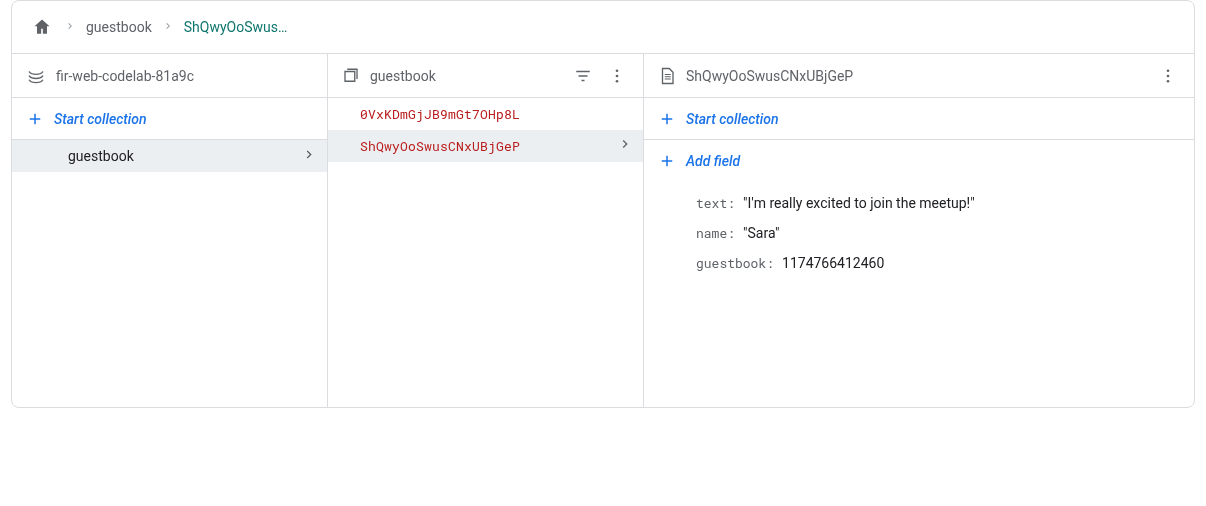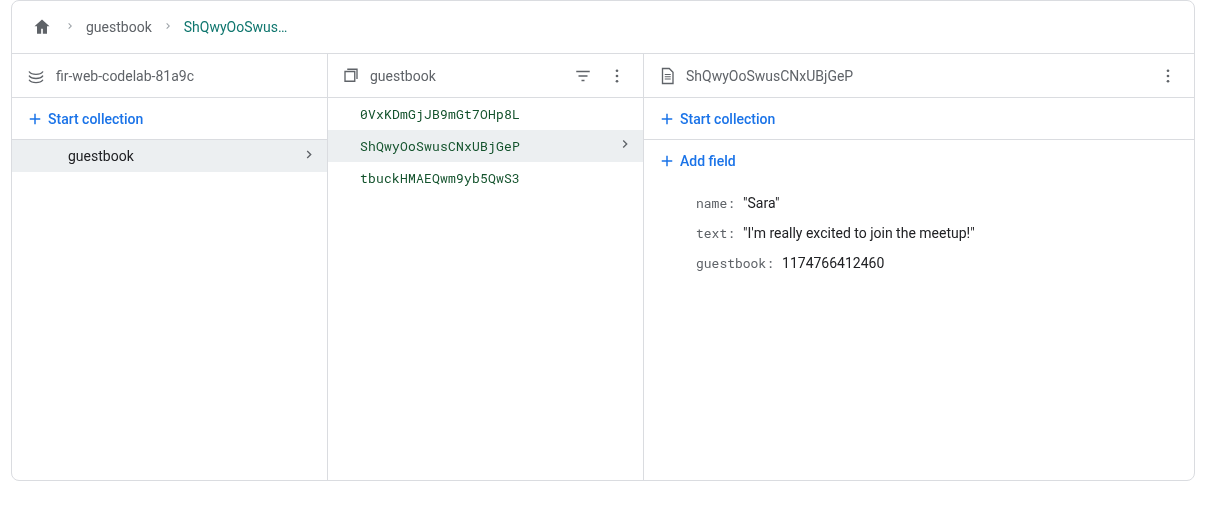--- a/index.html
+++ b/index.html
@@ -11,21 +11,21 @@
     width: 1206px;
     height: 506px;
     overflow: hidden;
   }
   .panel {
     width: 1184px;
     margin: 0 auto;
     border: 1px solid #dadce0;
     border-radius: 8px;
     background: #fff;
-    height: 481px;
+    height: 408px;
     display: flex;
     flex-direction: column;
     overflow: hidden;
   }
   .breadcrumb {
     display: flex;
     align-items: center;
     gap: 10px;
     padding: 14px 18px;
     color: #5f6368;
@@ -69,41 +69,42 @@
     display: inline-flex; align-items: center; justify-content: center;
     border-radius: 50%;
     cursor: pointer;
     color: #5f6368;
   }
   .action-row {
     height: 42px;
     display: flex;
     align-items: center;
     padding: 0 14px;
-    gap: 4px;
+    gap: 10px;
     color: #1a73e8;
     font-size: 14px;
     font-weight: 500;
     cursor: pointer;
     border-bottom: 1px solid #dadce0;
+    font-style: italic;
   }
   .action-row.noborder { border-bottom: none; }
   .plus {
     width: 18px; height: 18px;
     display: inline-flex; align-items: center; justify-content: center;
   }
   .plus svg { display:block; }
   .list { flex:1; overflow:auto; padding-top:0; }
   .list-item {
     height: 32px;
     display: flex;
     align-items: center;
     padding: 0 14px 0 40px;
     font-size: 14px;
-    color: #14532d;
+    color: #b91c1c;
     cursor: pointer;
     gap: 8px;
     position: relative;
   }
   .list-item.coll { padding-left: 56px; color:#202124; }
   .list-item.selected { background: #eceff1; }
   .list-item .chev {
     position: absolute;
     right: 10px;
     top: 50%;
@@ -210,23 +211,20 @@
       <div class="list doc-list" id="col2-list">
           <div class="list-item mono">
             <span>0VxKDmGjJB9mGt7OHp8L</span>
           </div>
           <div class="list-item mono selected">
             <span>ShQwyOoSwusCNxUBjGeP</span>
             <span class="chev"><svg width="16" height="16" viewBox="0 0 24 24" fill="#5f6368">
                 <path d="M8.59 16.59 13.17 12 8.59 7.41 10 6l6 6-6 6z"></path>
               </svg></span>
           </div>
-          <div class="list-item mono">
-            <span>tbuckHMAEQwm9yb5QwS3</span>
-          </div>
         </div>
     </div>
 
     <div class="col col3">
       <div class="col-header">
         <span class="hicon">
           <svg width="18" height="18" viewBox="0 0 24 24" fill="#5f6368">
               <path d="M6 2h9l5 5v15H6z" fill="none" stroke="#5f6368" stroke-width="1.8"></path>
               <path d="M9 10h8M9 13h8M9 16h8" stroke="#5f6368" stroke-width="1.6"></path>
             </svg>
@@ -252,26 +250,26 @@
       <div class="action-row noborder">
         <span class="plus">
           <svg width="18" height="18" viewBox="0 0 24 24" fill="#1a73e8">
               <path d="M19 13h-6v6h-2v-6H5v-2h6V5h2v6h6z"></path>
             </svg>
         </span>
         <span>Add field</span>
       </div>
       <div class="fields" id="col3-fields">
           <div class="field-row">
+            <span class="field-key">text</span>
+            <span class="field-val">"I'm really excited to join the meetup!"</span>
+          </div>
+          <div class="field-row">
             <span class="field-key">name</span>
             <span class="field-val">"Sara"</span>
-          </div>
-          <div class="field-row">
-            <span class="field-key">text</span>
-            <span class="field-val">"I'm really excited to join the meetup!"</span>
           </div>
           <div class="field-row">
             <span class="field-key">guestbook</span>
             <span class="field-val">1174766412460</span>
           </div>
         </div>
     </div>
   </div>
 </div>
 

